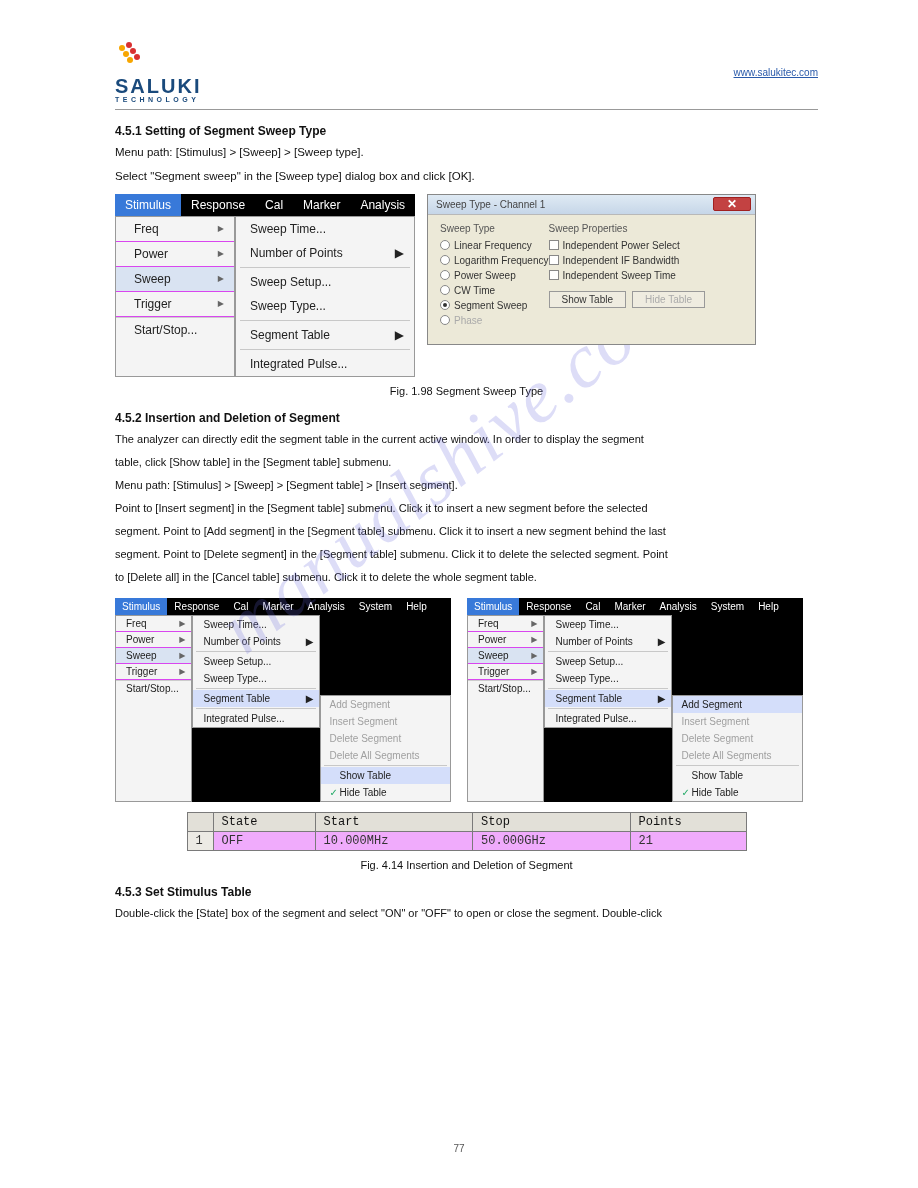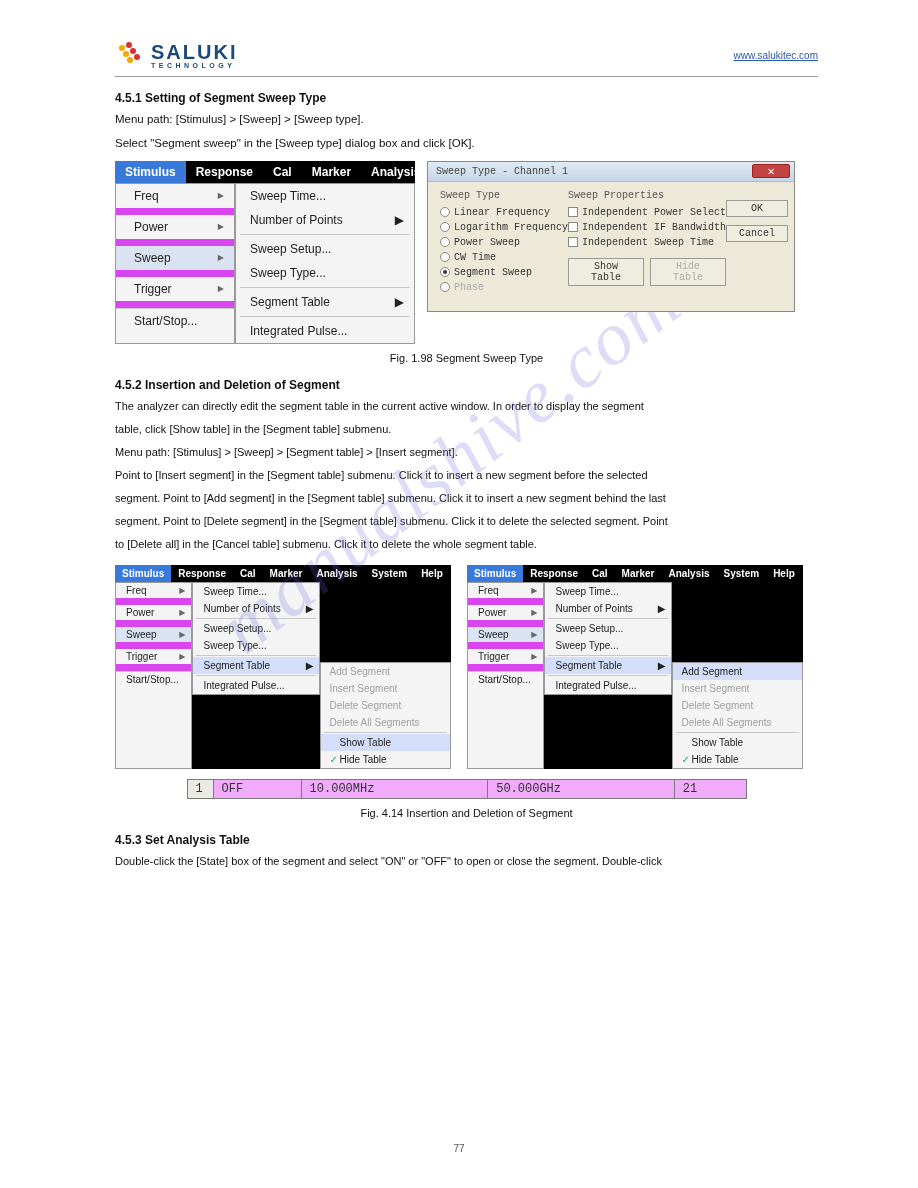--- a/index.html
+++ b/index.html
@@ -16,21 +16,21 @@
 
   
   .header {
     display: flex;
     align-items: center;
     justify-content: space-between;
     padding-bottom: 6px;
     border-bottom: 1px solid #999;
     margin-bottom: 10px;
   }
-  .logo { display: flex; align-items: center; gap: 6px; }
+  .logo { display: flex; align-items: flex-start; gap: 6px; flex-direction: column; }
   .logo-mark { width: 30px; height: 30px; position: relative; }
   .logo-text { display: flex; flex-direction: column; line-height: 1; }
   .logo-text .brand { font-weight: 900; font-size: 20px; color: #1a4a7c; letter-spacing: 2px; }
   .logo-text .sub { font-size: 7px; letter-spacing: 3.5px; color: #1a4a7c; font-weight: 600; }
   .header-right a { color: #2a5aaa; font-size: 10px; text-decoration: underline; }
   .page-footer {
     position: absolute; bottom: 34px; left: 0; right: 0;
     text-align: center; font-size: 10px; color: #555;
   }
 
@@ -44,44 +44,43 @@
   .fig-caption { text-align: center; font-size: 11px; color: #111; margin: 8px 0 10px 0; }
 
   
   .menu-shot {
     background: #000; width: 300px;
     font-family: "Segoe UI", Arial, sans-serif;
   }
   .menubar {
     display: flex; background: #000; color: #fff;
     font-size: 12px;
-    font-weight: bold;
   }
   .menubar .mi { padding: 4px 10px; white-space: nowrap; }
   .menubar .mi.sel { background: #3879d9; color: #fff; }
   .menu-body { display: flex; }
   .left-dd {
     background: #f4f4f4; width: 120px; border: 1px solid #999;
     font-size: 12px; color: #222;
   }
-  .left-dd .li { padding: 5px 10px 5px 18px; display: flex; justify-content: space-between; align-items: center; border-bottom: 7px solid #d946ef; }
+  .left-dd .li { padding: 5px 10px 5px 18px; display: flex; justify-content: space-between; align-items: center; border-bottom: 1px solid #d946ef; }
   .left-dd .li:last-child { border-bottom: none; border-top: 1px solid #ccc; }
   .left-dd .li.sel { background: #d9e3f2; }
   .left-dd .arrow { font-size: 8px; color: #666; }
   .right-dd {
     background: #f4f4f4; flex: 1; border: 1px solid #999;
     font-size: 12px; color: #222;
   }
   .right-dd .li { padding: 5px 10px 5px 14px; display: flex; justify-content: space-between; align-items: center; }
   .right-dd .sep { border-top: 1px solid #c8c8c8; margin: 2px 4px; }
 
   
   .dialog {
-    width: 368px; background: #ece9d8; border: 1px solid #888;
-    font-family: Liberation Mono, monospace; font-size: 10px; color: #333;
+    width: 329px; background: #ece9d8; border: 1px solid #888;
+    font-family: Liberation Sans, sans-serif; font-size: 10px; color: #333;
     position: relative;
   }
   .dialog .titlebar {
     height: 20px;
     background: linear-gradient(to bottom, #dfeaf4 0%, #c6d6e8 100%);
     display: flex; align-items: center; justify-content: space-between;
     padding: 0 4px 0 8px; font-size: 10px; color: #444;
     border-bottom: 1px solid #b8b8b8;
   }
   .closex {
@@ -295,24 +294,20 @@
           </div>
         <div class="check-row">
             <span class="chk-box"></span>
             <span>Independent Sweep Time</span>
           </div>
         <div class="dlg-bottom-btns">
           <span class="dlg-btn">Show Table</span>
           <span class="dlg-btn disabled">Hide Table</span>
         </div>
       </div>
-      <div class="btncol">
-        <span class="dlg-btn">OK</span>
-        <span class="dlg-btn">Cancel</span>
-      </div>
     </div>
   </div>
 </div>
 <div class="fig-caption">Fig. 1.98 Segment Sweep Type</div>
 
 <div class="section-title">4.5.2 Insertion and Deletion of Segment</div>
 <div class="body-text body-text-small">The analyzer can directly edit the segment table in the current active window. In order to display the segment</div>
 <div class="body-text body-text-small">table, click [Show table] in the [Segment table] submenu.</div>
 <div class="body-text body-text-small">Menu path: [Stimulus] &gt; [Sweep] &gt; [Segment table] &gt; [Insert segment].</div>
 <div class="body-text body-text-small">Point to [Insert segment] in the [Segment table] submenu. Click it to insert a new segment before the selected</div>
@@ -462,28 +457,35 @@
         <div class="sep"></div>
         <div class="li"><span class="chk"></span><span>Show Table</span></div>
         <div class="li"><span class="chk">✓</span><span>Hide Table</span></div>
       </div>
     </div>
   </div>
 </div>
 
 <table class="seg-table">
   <tbody>
+      <tr>
+    <th class="idx"></th>
+    <th>State</th>
+    <th>Start</th>
+    <th>Stop</th>
+    <th>Points</th>
+  </tr>
   <tr>
     <td class="idx">1</td>
     <td class="white">OFF</td>
     <td class="white">10.000MHz</td>
     <td class="white">50.000GHz</td>
     <td class="white">21</td>
   </tr>
 </tbody>
   </table>
 
 <div class="fig-caption">Fig. 4.14 Insertion and Deletion of Segment</div>
 
-<div class="section-title">4.5.3 Set Analysis Table</div>
+<div class="section-title">4.5.3 Set Stimulus Table</div>
 <div class="body-text body-text-small">Double-click the [State] box of the segment and select "ON" or "OFF" to open or close the segment. Double-click</div>
 
 <div class="page-footer">77</div>
 
 </body></html>

